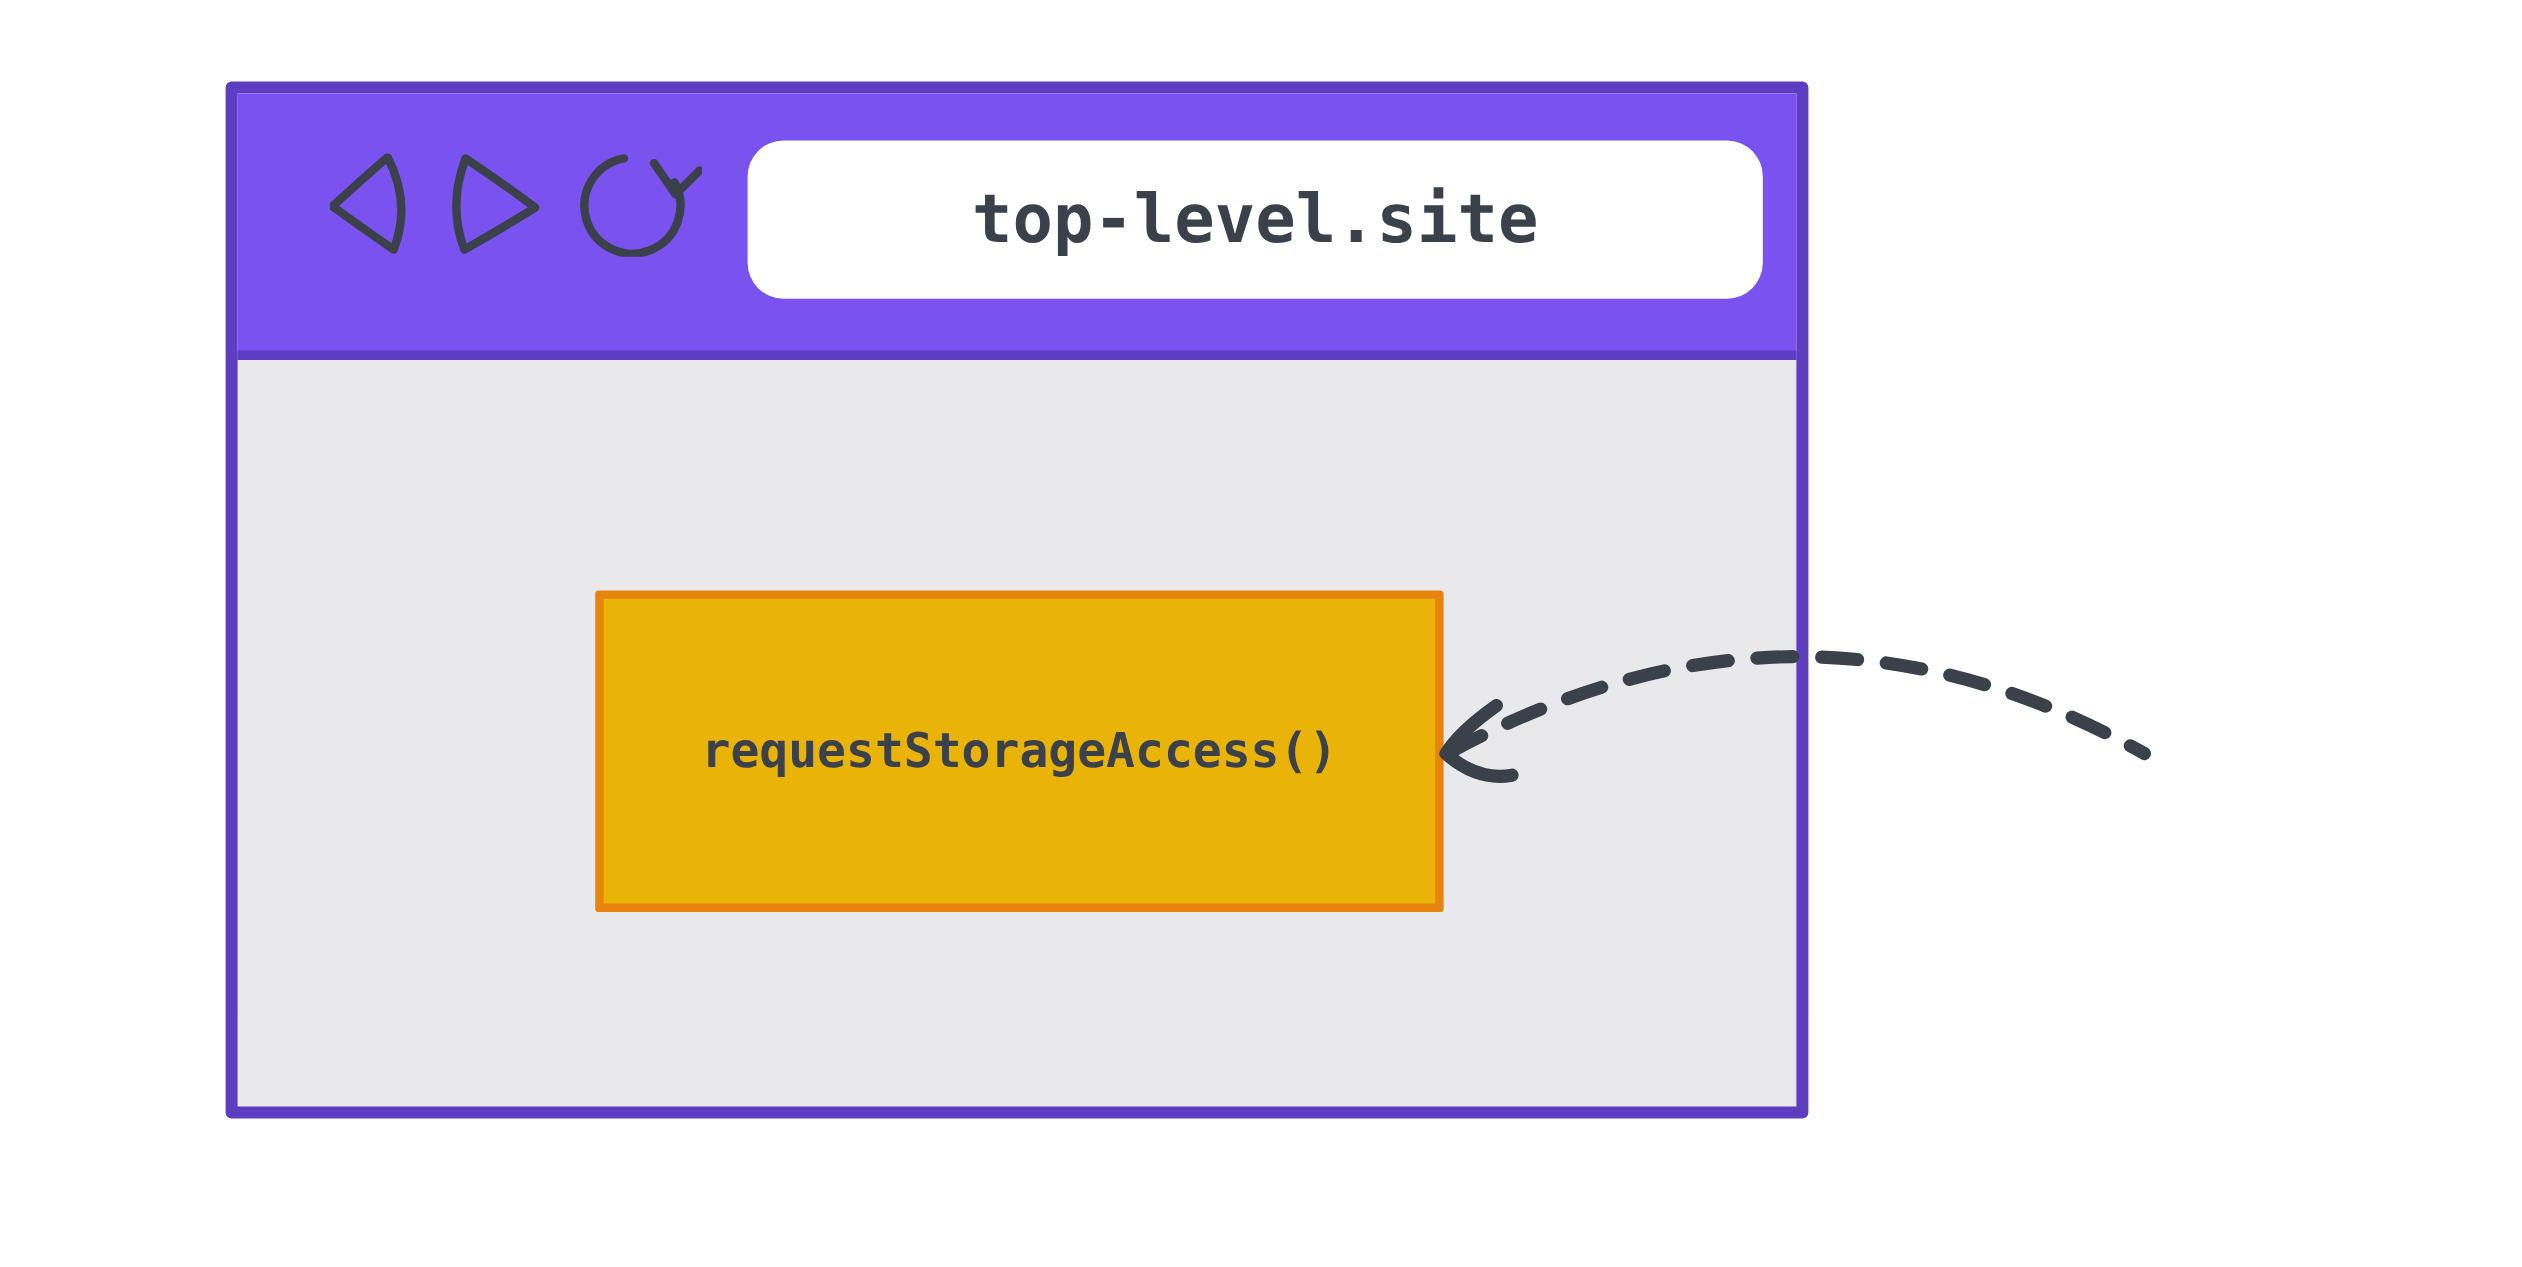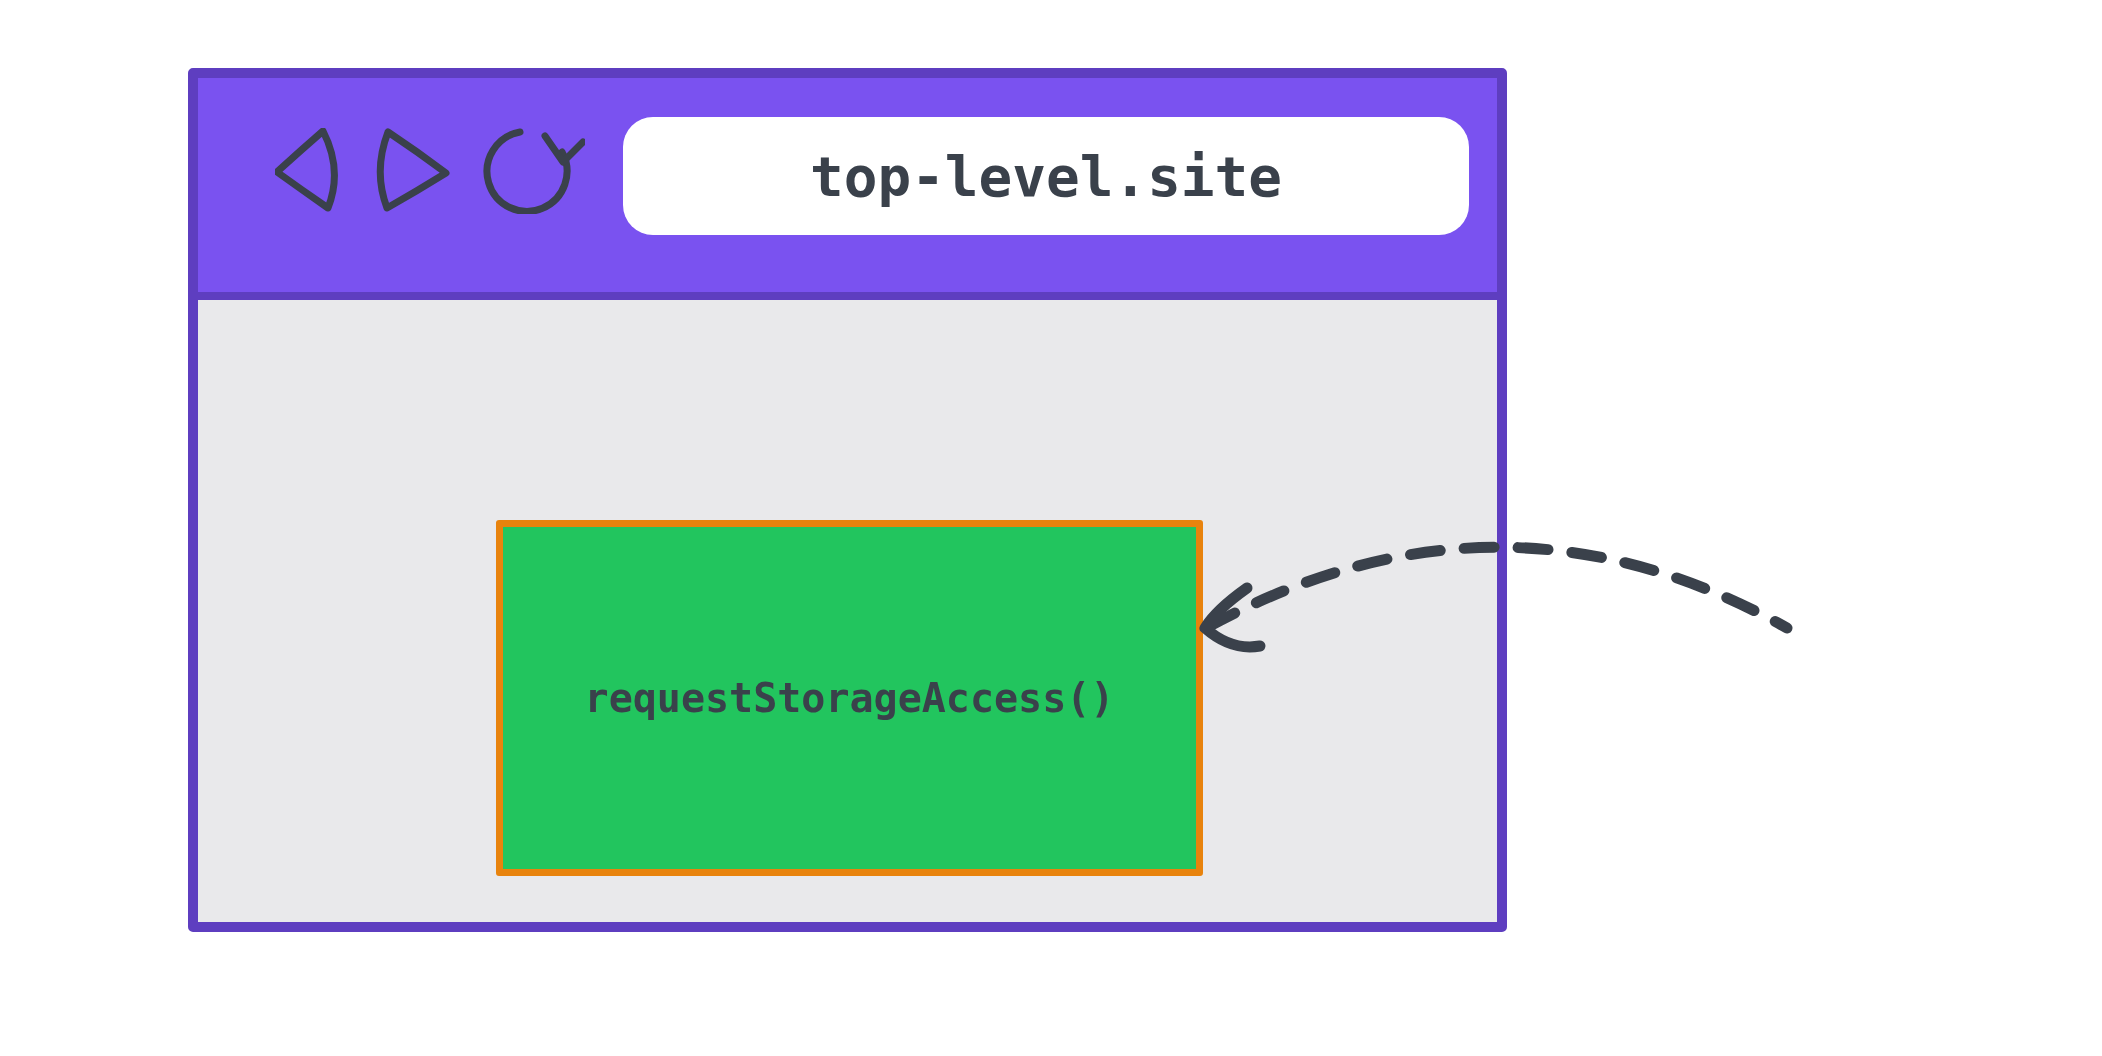--- a/index.html
+++ b/index.html
@@ -42,47 +42,46 @@
   .nav-icons path {
     fill: none;
     stroke: #3a414b;
     stroke-width: 7;
     stroke-linecap: round;
     stroke-linejoin: round;
   }
   .addressbar {
     position: absolute;
     left: 425px; top: 39px;
-    width: 846px; height: 118px;
+    width: 846px; height: 132px;
     background: #ffffff;
     border-radius: 30px;
     display: flex;
     align-items: center;
     justify-content: center;
   }
   .addressbar .url {
     font-size: 56px;
     font-weight: 600;
     letter-spacing: 0;
     color: #3a414b;
   }
 
   
   .embed {
     position: absolute;
     left: 298px; top: 414px;
-    width: 707px; height: 356px;
+    width: 707px; height: 268px;
     box-sizing: border-box;
-    background: #22c55e;
+    background: #eab308;
     border: 7px solid #e8830d;
     border-radius: 3px;
     display: flex;
     align-items: center;
     justify-content: center;
-    margin-top: 28px;
   }
   .embed .embed-label {
     font-size: 40px;
     font-weight: 600;
     color: #3a414b;
   }
 
   
   .arrow-overlay {
     position: absolute;

